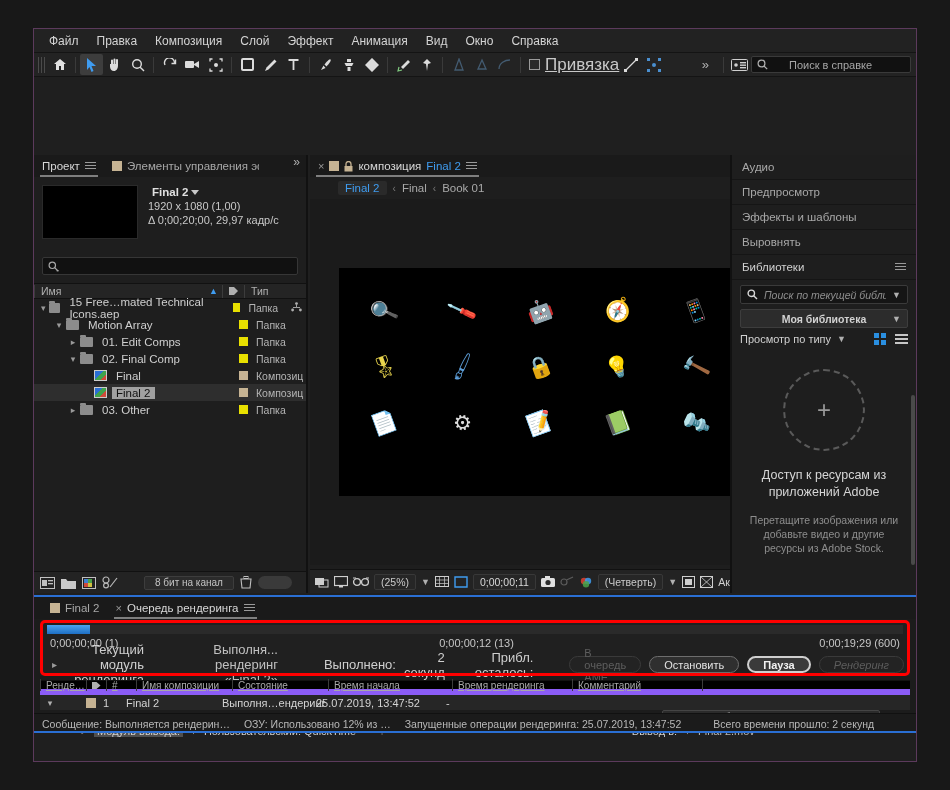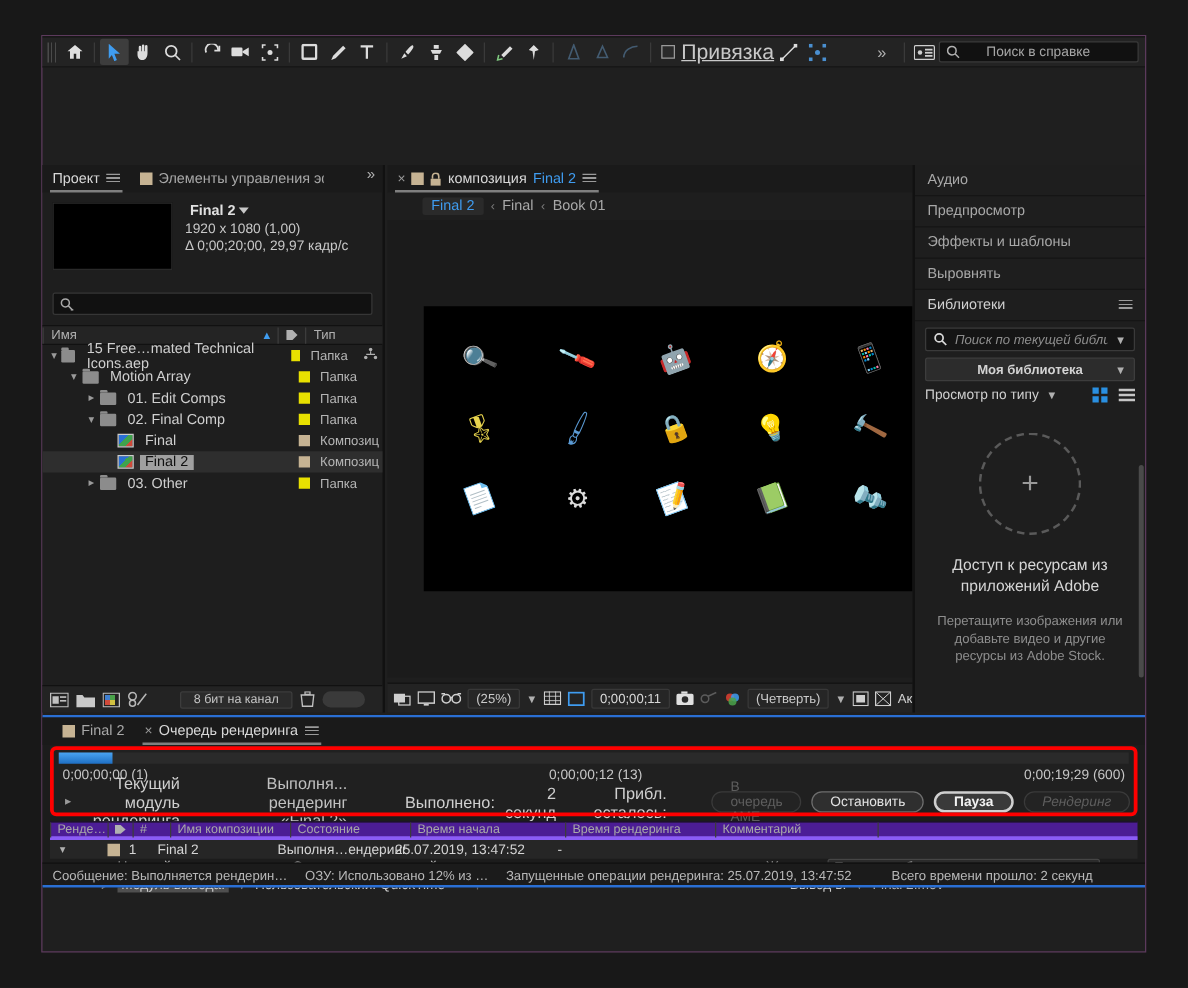--- a/index.html
+++ b/index.html
@@ -159,23 +159,23 @@
   .ctrl-row { position: absolute; left: 6px; right: 6px; top: 35px; height: 19px;
               display: flex; align-items: center; gap: 0; }
   .ctrl-row .tw2 { color: #9a9a9a; font-size: 10px; padding: 0 6px; }
   .ctrl-row .lab { color: #cfcfcf; font-size: 13px; text-align: right; }
   .ctrl-row .lab.dim { color: #c0c0c0; }
   .btn { height: 17px; border-radius: 9px; display: flex; align-items: center; justify-content: center;
          font-size: 11px; padding: 0 14px; }
   .btn.norm { background: #2f2f2f; border: 1px solid #6e6e6e; color: #e2e2e2; }
   .btn.prim { background: #3a3a3a; border: 2px solid #cfcfcf; color: #f2f2f2; font-weight: bold; }
   .btn.dis { background: #232323; border: 1px solid #3a3a3a; color: #5e5e5e; }
-  .rq-cols { position: absolute; left: 6px; right: 6px; top: 83px; height: 15px; background: #4c1d95;
-             border-top: 1px solid #111; border-bottom: 3px solid #8b5cf6; display: flex; align-items: center;
-             color: #a8a8a8; font-size: 10px; }
+  .rq-cols { position: absolute; left: 6px; right: 6px; top: 83px; height: 15px; background: #000000;
+             border-top: 1px solid #111; border-bottom: 6px solid #8b5cf6; display: flex; align-items: center;
+             color: #a8a8a8; font-size: 10px; text-decoration: underline; }
   .rq-cols .c { border-left: 1px solid #3c3c3c; padding-left: 5px; height: 12px; display: flex; align-items: center; }
   .rq-body { position: absolute; left: 6px; right: 6px; top: 98px; bottom: 27px; background: #1e1e1e; }
   .rq-item { height: 15px; display: flex; align-items: center; color: #d4d4d4; font-size: 11px; background:#262626;}
   .rq-sub { height: 14px; display: flex; align-items: center; color: #c0c0c0; font-size: 11px; }
   .rq-sub .key { color: #cfcfcf; }
   .rq-sub .key.hl { background: #4f4f4f; padding: 0 3px; }
   .dropdown { height: 14px; background: #2b2b2b; border: 1px solid #454545; border-radius: 2px;
               display: flex; align-items: center; justify-content: space-between;
               color: #d4d4d4; font-size: 10.5px; padding: 0 5px; }
   .statusbar { position: absolute; left: 0; right: 0; bottom: 0; height: 20px; background: #1b1b1b;
@@ -185,20 +185,31 @@
   .rq-bottom-line { position:absolute; left:0; right:0; bottom:0; height:2px; background:#2a6fd4; }
 </style>
 </head>
 <body>
 
 <div id="root">
 
   <div class="win">
 
 
+    <div class="menubar">
+      <div class="menu-item">Файл</div>
+      <div class="menu-item">Правка</div>
+      <div class="menu-item">Композиция</div>
+      <div class="menu-item">Слой</div>
+      <div class="menu-item">Эффект</div>
+      <div class="menu-item">Анимация</div>
+      <div class="menu-item">Вид</div>
+      <div class="menu-item">Окно</div>
+      <div class="menu-item">Справка</div>
+    </div>
 
     <div class="toolbar">
       <div class="tb-grip"></div>
       <div class="tb-ic">
         <svg width="14" height="13" viewBox="0 0 14 13">
             <path d="M7 1L1 6h2v6h3V8h2v4h3V6h2z" fill="#e0e0e0"></path>
           </svg>
       </div>
       <div class="tb-sep"></div>
       <div class="tb-ic sel">

